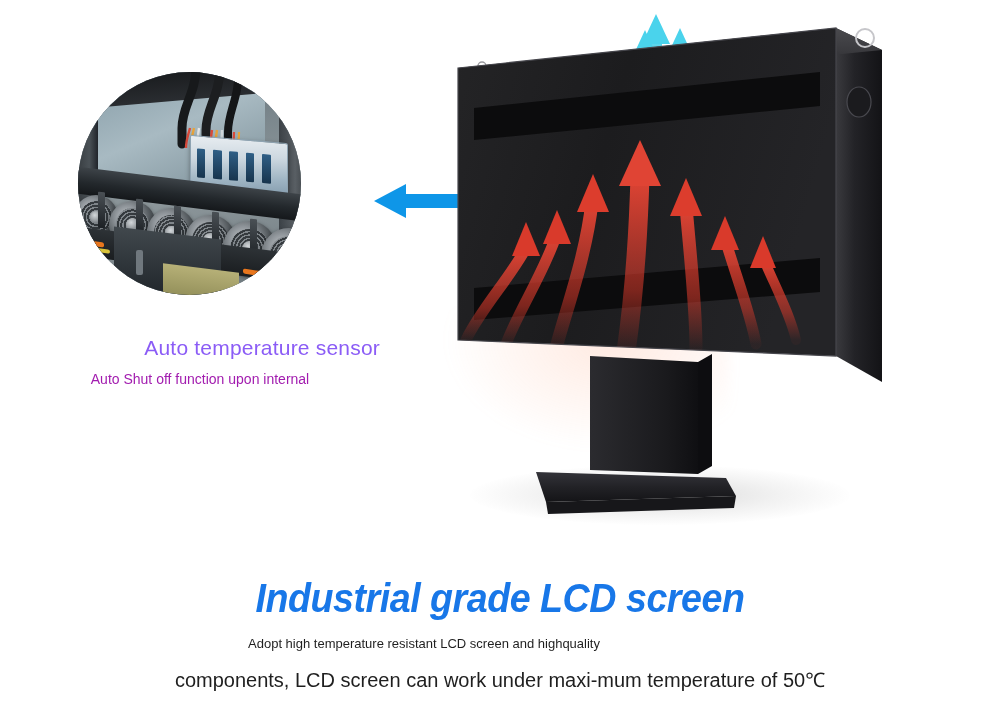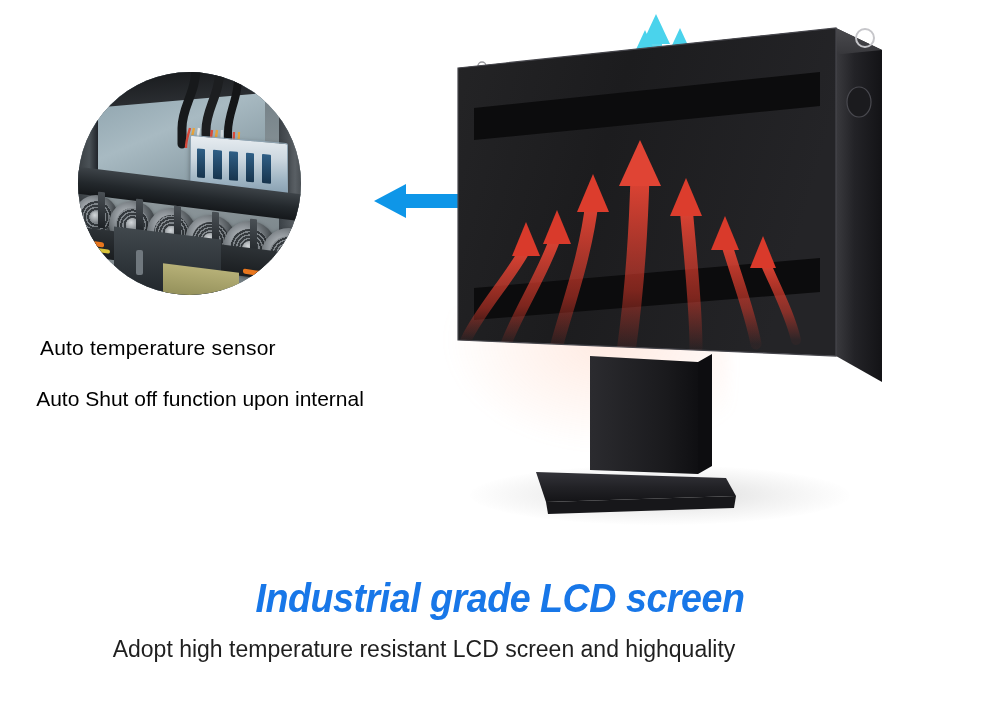--- a/index.html
+++ b/index.html
@@ -63,35 +63,35 @@
   
   .monitor-wrap{position:absolute;left:440px;top:10px;width:480px;height:510px;}
   .mon-shadow{position:absolute;left:30px;top:455px;width:380px;height:60px;
     border-radius:50%;background:radial-gradient(ellipse at 50% 50%,rgba(120,120,120,.28) 0%,rgba(150,150,150,.12) 45%,rgba(255,255,255,0) 72%);}
   .glow{position:absolute;left:-10px;top:300px;width:300px;height:150px;
     background:radial-gradient(ellipse at 60% 20%,rgba(255,160,120,.22) 0%,rgba(255,255,255,0) 65%);
     filter:blur(6px);}
 
   
   .cap-title{
-    position:absolute;left:0;top:336px;width:380px;text-align:left;
-    font-size:21px;color:#000000;letter-spacing:.2px;white-space:nowrap;margin-left:40px;
+    position:absolute;left:0;top:336px;width:380px;text-align:right;
+    font-size:21px;color:#8b5cf6;letter-spacing:.2px;white-space:nowrap;
   }
   .cap-sub{
-    position:absolute;left:0;top:388px;width:400px;text-align:center;
-    font-size:21px;color:#000000;line-height:22px;
+    position:absolute;left:0;top:368px;width:400px;text-align:center;
+    font-size:14px;color:#a21caf;line-height:22px;
   }
   .headline{
     position:absolute;left:0;top:576px;width:1000px;text-align:center;
     font-size:40px;font-weight:bold;font-style:italic;color:#1877e8;
     letter-spacing:-.5px;transform:scaleX(.94);
   }
   .sub1{
     position:absolute;left:0;top:636px;width:848px;text-align:center;
-    font-size:23px;color:#1f1f1f;
+    font-size:13px;color:#1f1f1f;
   }
   .sub2{
     position:absolute;left:0;top:666px;width:1000px;text-align:center;
     font-size:20px;color:#1f1f1f;
   }
 </style>
 </head>
 <body>
 
 <div id="stage">
@@ -279,14 +279,15 @@
     </svg>
   </div>
 
   <div class="cap-title">Auto temperature sensor</div>
   <div class="cap-sub">
     <span>Auto Shut off function upon internal</span><br>
   </div>
 
   <div class="headline">Industrial grade LCD screen</div>
   <div class="sub1">Adopt high temperature resistant LCD screen and highquality</div>
+  <div class="sub2">components, LCD screen can work under maxi-mum temperature of 50℃</div>
 
 </div>
 
 </body></html>

